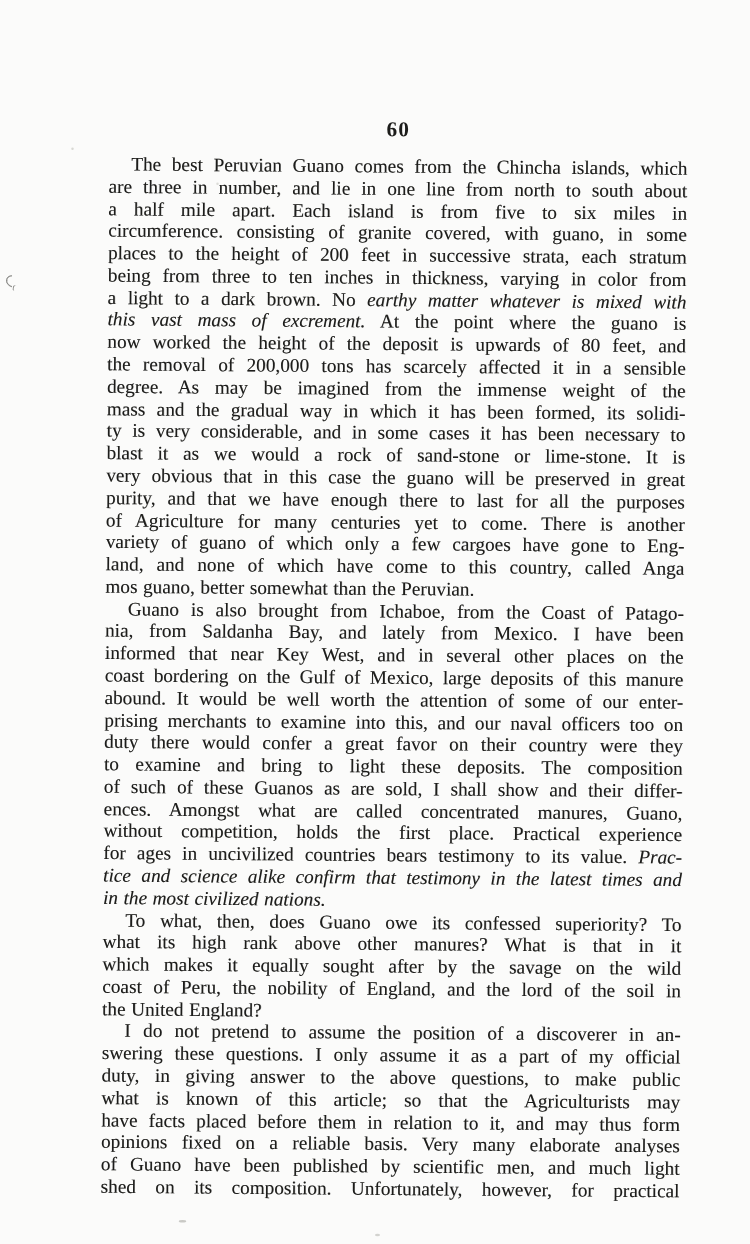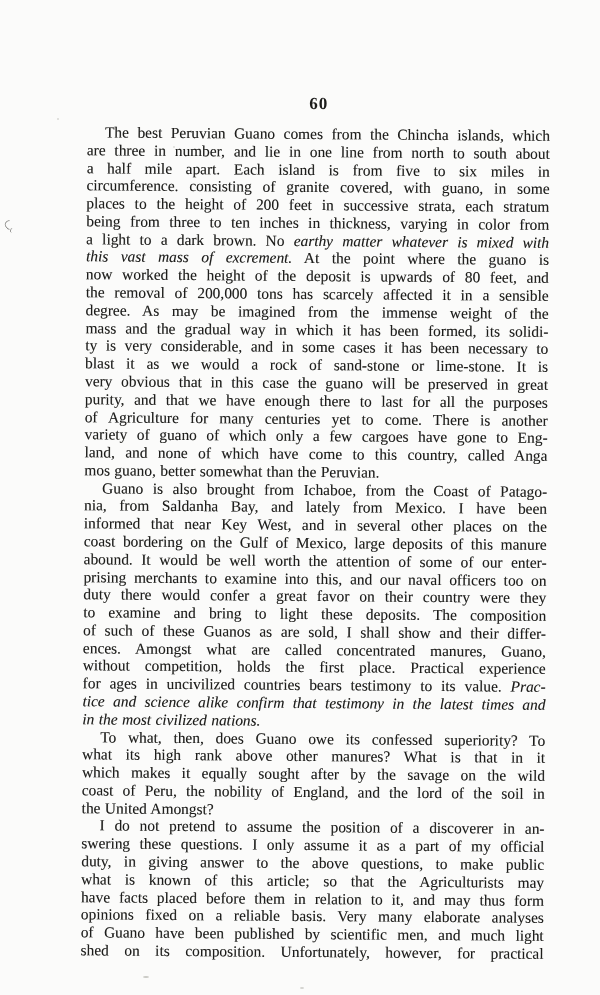--- a/index.html
+++ b/index.html
@@ -86,21 +86,21 @@
       <div class="line"><span>of such of these Guanos as are sold, I shall show and their differ-</span></div>
       <div class="line"><span>ences.  Amongst what are called concentrated manures, Guano,</span></div>
       <div class="line"><span>without competition, holds the first place.  Practical experience</span></div>
       <div class="line"><span>for ages in uncivilized countries bears testimony to its value.  </span><span class="it">Prac-</span></div>
       <div class="line"><span class="it">tice and science alike confirm that testimony in the latest times and</span></div>
       <div class="line endline"><span class="it">in the most civilized nations.</span></div>
       <div class="line first"><span>To what, then, does Guano owe its confessed superiority?  To</span></div>
       <div class="line"><span>what its high rank above other manures?  What is that in it</span></div>
       <div class="line"><span>which makes it equally sought after by the savage on the wild</span></div>
       <div class="line"><span>coast of Peru, the nobility of England, and the lord of the soil in</span></div>
-      <div class="line endline"><span>the United Amongst?</span></div>
+      <div class="line endline"><span>the United England?</span></div>
       <div class="line first"><span>I do not pretend to assume the position of a discoverer in an-</span></div>
       <div class="line"><span>swering these questions.  I only assume it as a part of my official</span></div>
       <div class="line"><span>duty, in giving answer to the above questions, to make public</span></div>
       <div class="line"><span>what is known of this article; so that the Agriculturists may</span></div>
       <div class="line"><span>have facts placed before them in relation to it, and may thus form</span></div>
       <div class="line"><span>opinions fixed on a reliable basis.  Very many elaborate analyses</span></div>
       <div class="line"><span>of Guano have been published by scientific men, and much light</span></div>
       <div class="line"><span>shed on its composition.  Unfortunately, however, for practical</span></div>
     </div>
 </div>

